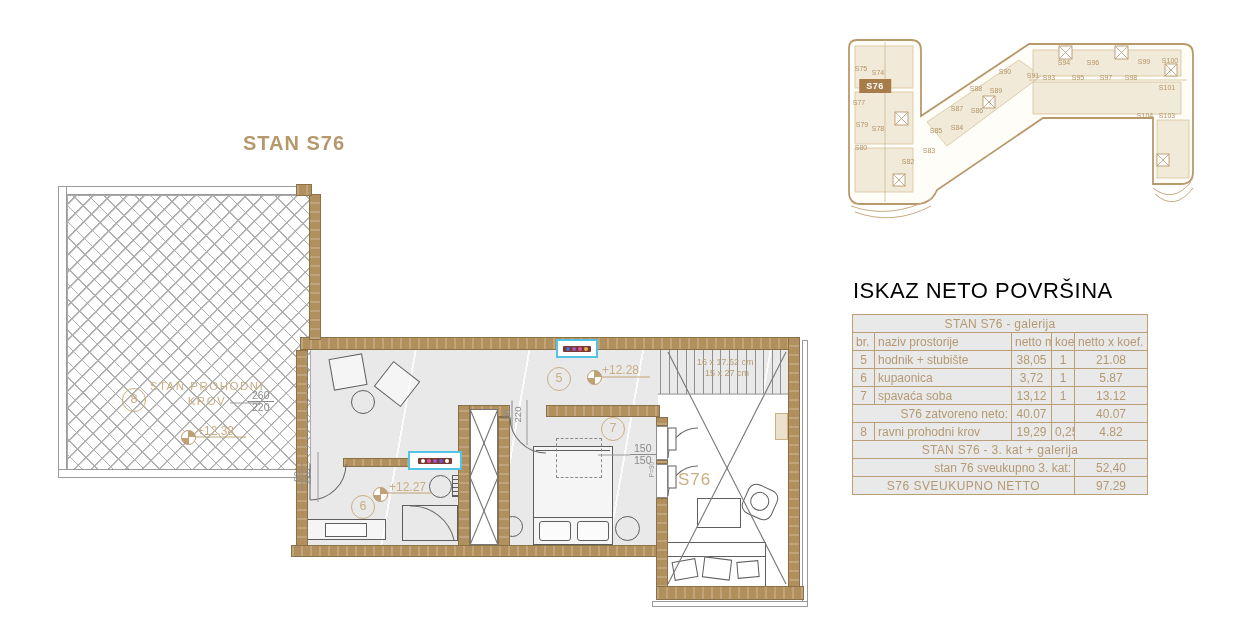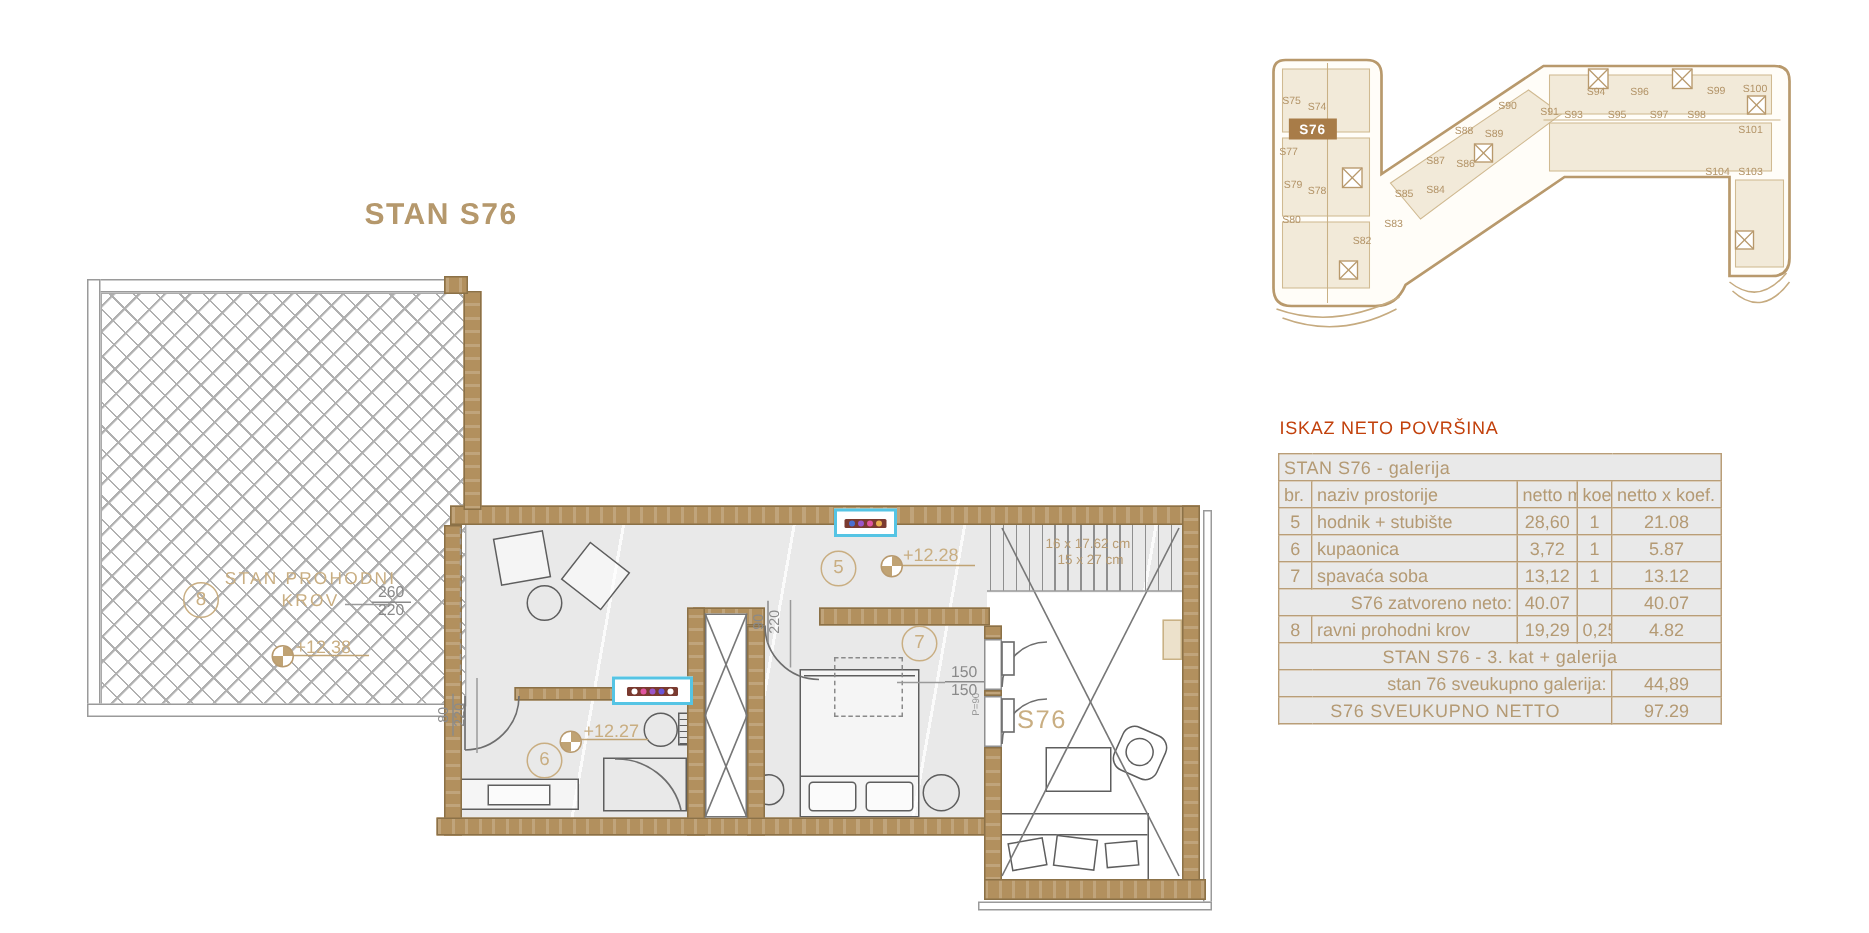--- a/index.html
+++ b/index.html
@@ -36,26 +36,26 @@
   .rfrac{transform:rotate(-90deg);transform-origin:center center;}
   .ebox{position:absolute;z-index:9;border:2px solid #55c4e4;background:#fff;display:flex;align-items:center;justify-content:center;}
   .est{background:#7a3a30;display:flex;gap:2px;padding:1px 3px;border-radius:1px;}
   .est i{width:4px;height:4px;border-radius:50%;display:block;}
   
   #keyplan{position:absolute;left:835px;top:16px;width:372px;height:204px;}
   #keyplan .unit{position:absolute;transform:translate(-50%,-50%);font-size:7px;color:#b39468;z-index:3;white-space:nowrap;}
   #keyplan .unit.hl{background:#a87c48;color:#fff;font-weight:bold;font-size:9px;padding:2px 7px;transform:translate(-50%,-50%);letter-spacing:.5px;}
   
   #tablewrap{position:absolute;left:852px;top:278px;width:296px;}
-  #tbl-title{color:#c2410c;font-size:12px;letter-spacing:.5px;margin:0 0 10px 1px;}
+  #tbl-title{color:#000000;font-size:22px;letter-spacing:.5px;margin:0 0 10px 1px;}
   table.areas{border-collapse:collapse;width:295px;table-layout:fixed;}
   table.areas td{border:1px solid #b99e78;background:#e9e9e9;color:#b49a74;
      font-size:12px;padding:1px 3px;height:15px;overflow:hidden;white-space:nowrap;}
   td.c{text-align:center;} td.r{text-align:right;} td.l{text-align:left;}
-  td.sec{font-size:16px;height:20px;letter-spacing:.3px;}
+  td.sec{font-size:16px;height:20px;letter-spacing:.3px;text-align:center;}
   td.hdr{font-size:9.5px;color:#b49a74;height:13px;}
   td.sub{font-size:11px;}
   td.grand{font-size:16.5px;height:25px;letter-spacing:.5px;}
   td.gval{font-size:13px;}
   #plan-title{position:absolute;left:243px;top:132px;font-size:20px;font-weight:bold;color:#b5986c;letter-spacing:1px;z-index:8;}
 </style>
 </head>
 <body>
 
 <div id="canvas">
@@ -317,21 +317,21 @@
           <tr>
             <td class="hdr">br.</td>
             <td class="hdr">naziv prostorije</td>
             <td class="hdr">netto m²</td>
             <td class="hdr">koef.</td>
             <td class="hdr">netto x koef. m²</td>
           </tr>
           <tr>
             <td class="c">5</td>
             <td class="l">hodnik + stubište</td>
-            <td class="c">28,60</td>
+            <td class="c">38,05</td>
             <td class="c">1</td>
             <td class="c">21.08</td>
           </tr>
           <tr>
             <td class="c">6</td>
             <td class="l">kupaonica</td>
             <td class="c">3,72</td>
             <td class="c">1</td>
             <td class="c">5.87</td>
           </tr>
@@ -352,22 +352,22 @@
             <td class="c">8</td>
             <td class="l">ravni prohodni krov</td>
             <td class="c">19,29</td>
             <td class="c">0,25</td>
             <td class="c">4.82</td>
           </tr>
           <tr>
             <td class="sec c" colspan="5">STAN S76 - 3. kat + galerija</td>
           </tr>
           <tr>
-            <td class="sub r" colspan="4">stan 76 sveukupno galerija:</td>
-            <td class="c">44,89</td>
+            <td class="sub r" colspan="4">stan 76 sveukupno 3. kat:</td>
+            <td class="c">52,40</td>
           </tr>
           <tr>
             <td class="grand c" colspan="4">S76 SVEUKUPNO NETTO</td>
             <td class="gval c">97.29</td>
           </tr>
         </tbody>
     </table>
   </div>
 
 </div>

